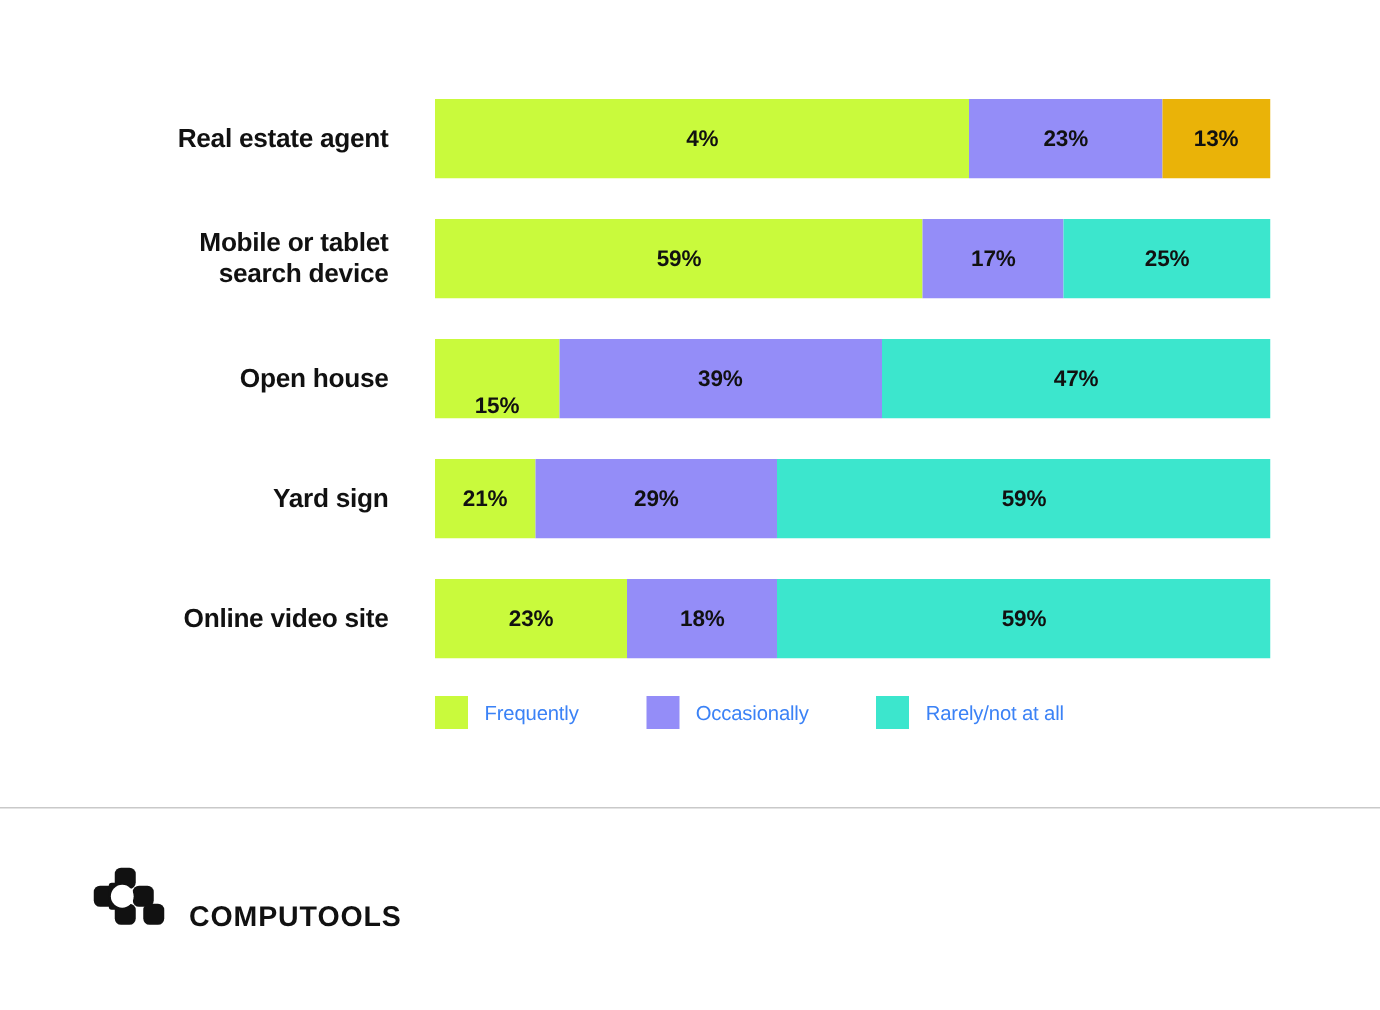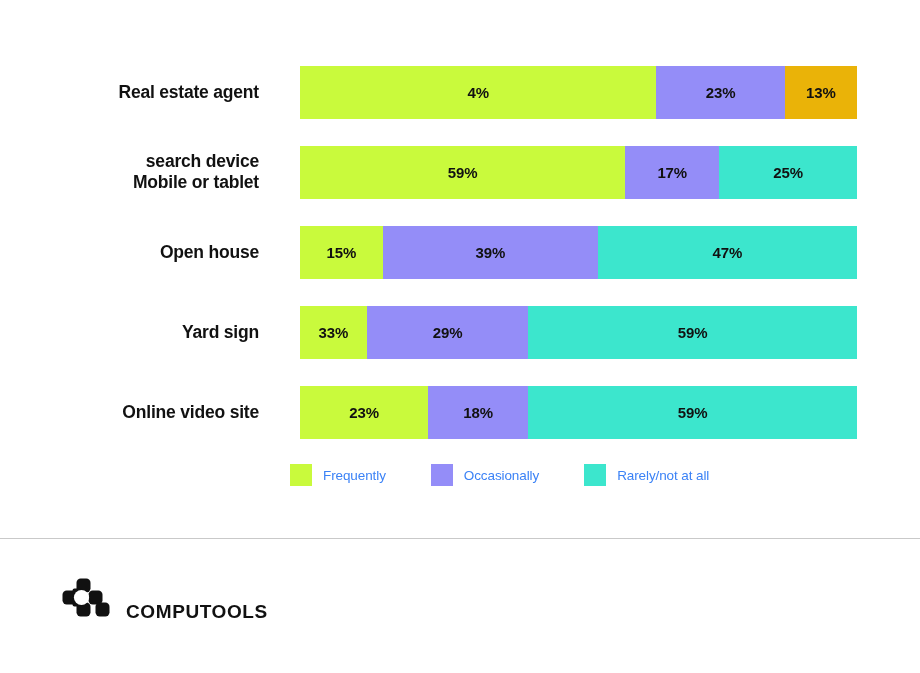--- a/index.html
+++ b/index.html
@@ -4,21 +4,21 @@
 <style>
   html,body{margin:0;padding:0;}
   body{
     width:920px;height:673px;background:#ffffff;
     font-family:"Liberation Sans",sans-serif;
     color:#111111;overflow:hidden;position:relative;
   }
   .chart-wrap{position:absolute;left:0;top:0;width:920px;height:538px;}
 
   .rows{position:absolute;left:0;top:63px;width:920px;}
-  .row{display:flex;align-items:center;margin-bottom:22px;height:58px;gap:10px;}
+  .row{display:flex;align-items:center;margin-bottom:22px;height:58px;}
   .row:last-child{margin-bottom:0;border-radius:16px;}
 
   .cat-label{
     width:259px;flex:0 0 259px;text-align:right;
     font-size:17.5px;font-weight:700;line-height:1.18;
     letter-spacing:-0.2px;color:#111111;
     padding-right:0;box-sizing:border-box;
   }
   .bar-track{
     margin-left:31px;width:557px;flex:0 0 557px;height:53px;
@@ -70,58 +70,58 @@
           <div class="seg" style="width: 23%; background: rgb(148, 141, 248);">
             <span>23%</span>
           </div>
           <div class="seg" style="width: 13%; background: #eab308;">
             <span>13%</span>
           </div>
         </div>
       </div>
       <div class="row">
         <div class="cat-label">
+          <div>Mobile or tablet</div>
           <div>search device</div>
-          <div>Mobile or tablet</div>
         </div>
         <div class="bar-track">
           <div class="seg" style="width: 59%; background: rgb(201, 250, 60);">
             <span>59%</span>
           </div>
           <div class="seg" style="width: 17%; background: rgb(148, 141, 248);">
             <span>17%</span>
           </div>
           <div class="seg" style="width: 25%; background: rgb(60, 230, 205);">
             <span>25%</span>
           </div>
         </div>
       </div>
       <div class="row">
         <div class="cat-label">
           <div>Open house</div>
         </div>
         <div class="bar-track">
-          <div class="seg" style="width: 15%; background: rgb(201, 250, 60);">
+          <div class="seg" style="width: 15%; background: rgb(201, 250, 60); align-items: flex-end;">
             <span>15%</span>
           </div>
           <div class="seg" style="width: 39%; background: rgb(148, 141, 248);">
             <span>39%</span>
           </div>
           <div class="seg" style="width: 47%; background: rgb(60, 230, 205);">
             <span>47%</span>
           </div>
         </div>
       </div>
       <div class="row">
         <div class="cat-label">
           <div>Yard sign</div>
         </div>
         <div class="bar-track">
           <div class="seg" style="width: 12%; background: rgb(201, 250, 60);">
-            <span>33%</span>
+            <span>21%</span>
           </div>
           <div class="seg" style="width: 29%; background: rgb(148, 141, 248);">
             <span>29%</span>
           </div>
           <div class="seg" style="width: 59%; background: rgb(60, 230, 205);">
             <span>59%</span>
           </div>
         </div>
       </div>
       <div class="row">

